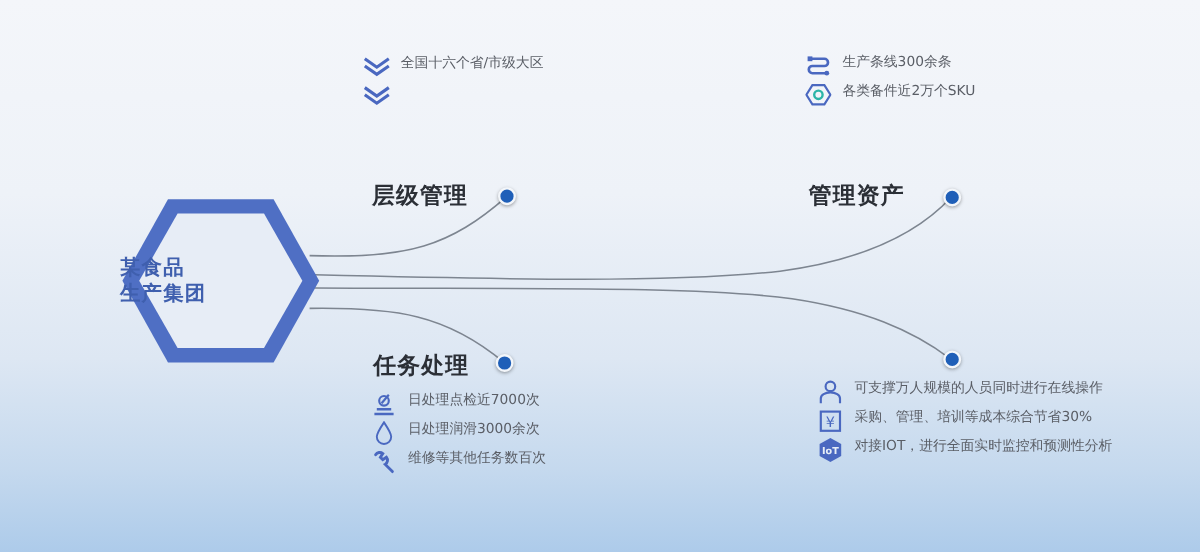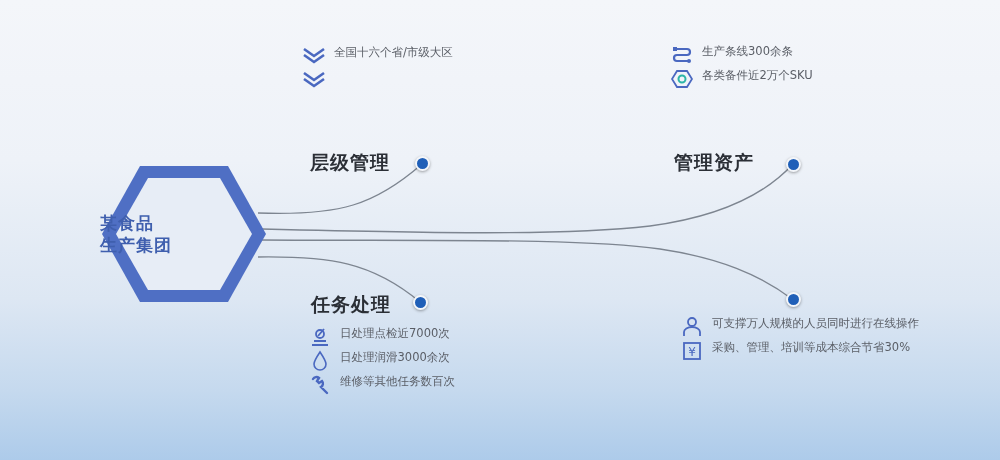--- a/index.html
+++ b/index.html
@@ -142,15 +142,24 @@
     </li>
     <li>
       <span class="ico">
         <svg width="22" height="22" viewBox="0 0 22 22">
             <rect x="3" y="3" width="16" height="16" fill="none" stroke="#4a68c0" stroke-width="1.8"></rect>
             <text x="11" y="16" font-size="12" text-anchor="middle" fill="#4a68c0" font-family="DejaVu Sans, sans-serif">¥</text>
           </svg>
       </span>
       <span class="txt">采购、管理、培训等成本综合节省30%</span>
     </li>
+    <li>
+      <span class="ico">
+        <svg width="22" height="22" viewBox="0 0 22 22">
+            <polygon points="11,1 20,6 20,16 11,21 2,16 2,6" fill="#4a68c0"></polygon>
+            <text x="11" y="14.5" font-size="8" font-weight="bold" text-anchor="middle" fill="#e7edf6" font-family="DejaVu Sans, sans-serif">IoT</text>
+          </svg>
+      </span>
+      <span class="txt">对接IOT，进行全面实时监控和预测性分析</span>
+    </li>
   </ul>
 
 </div>
 
 </body></html>

